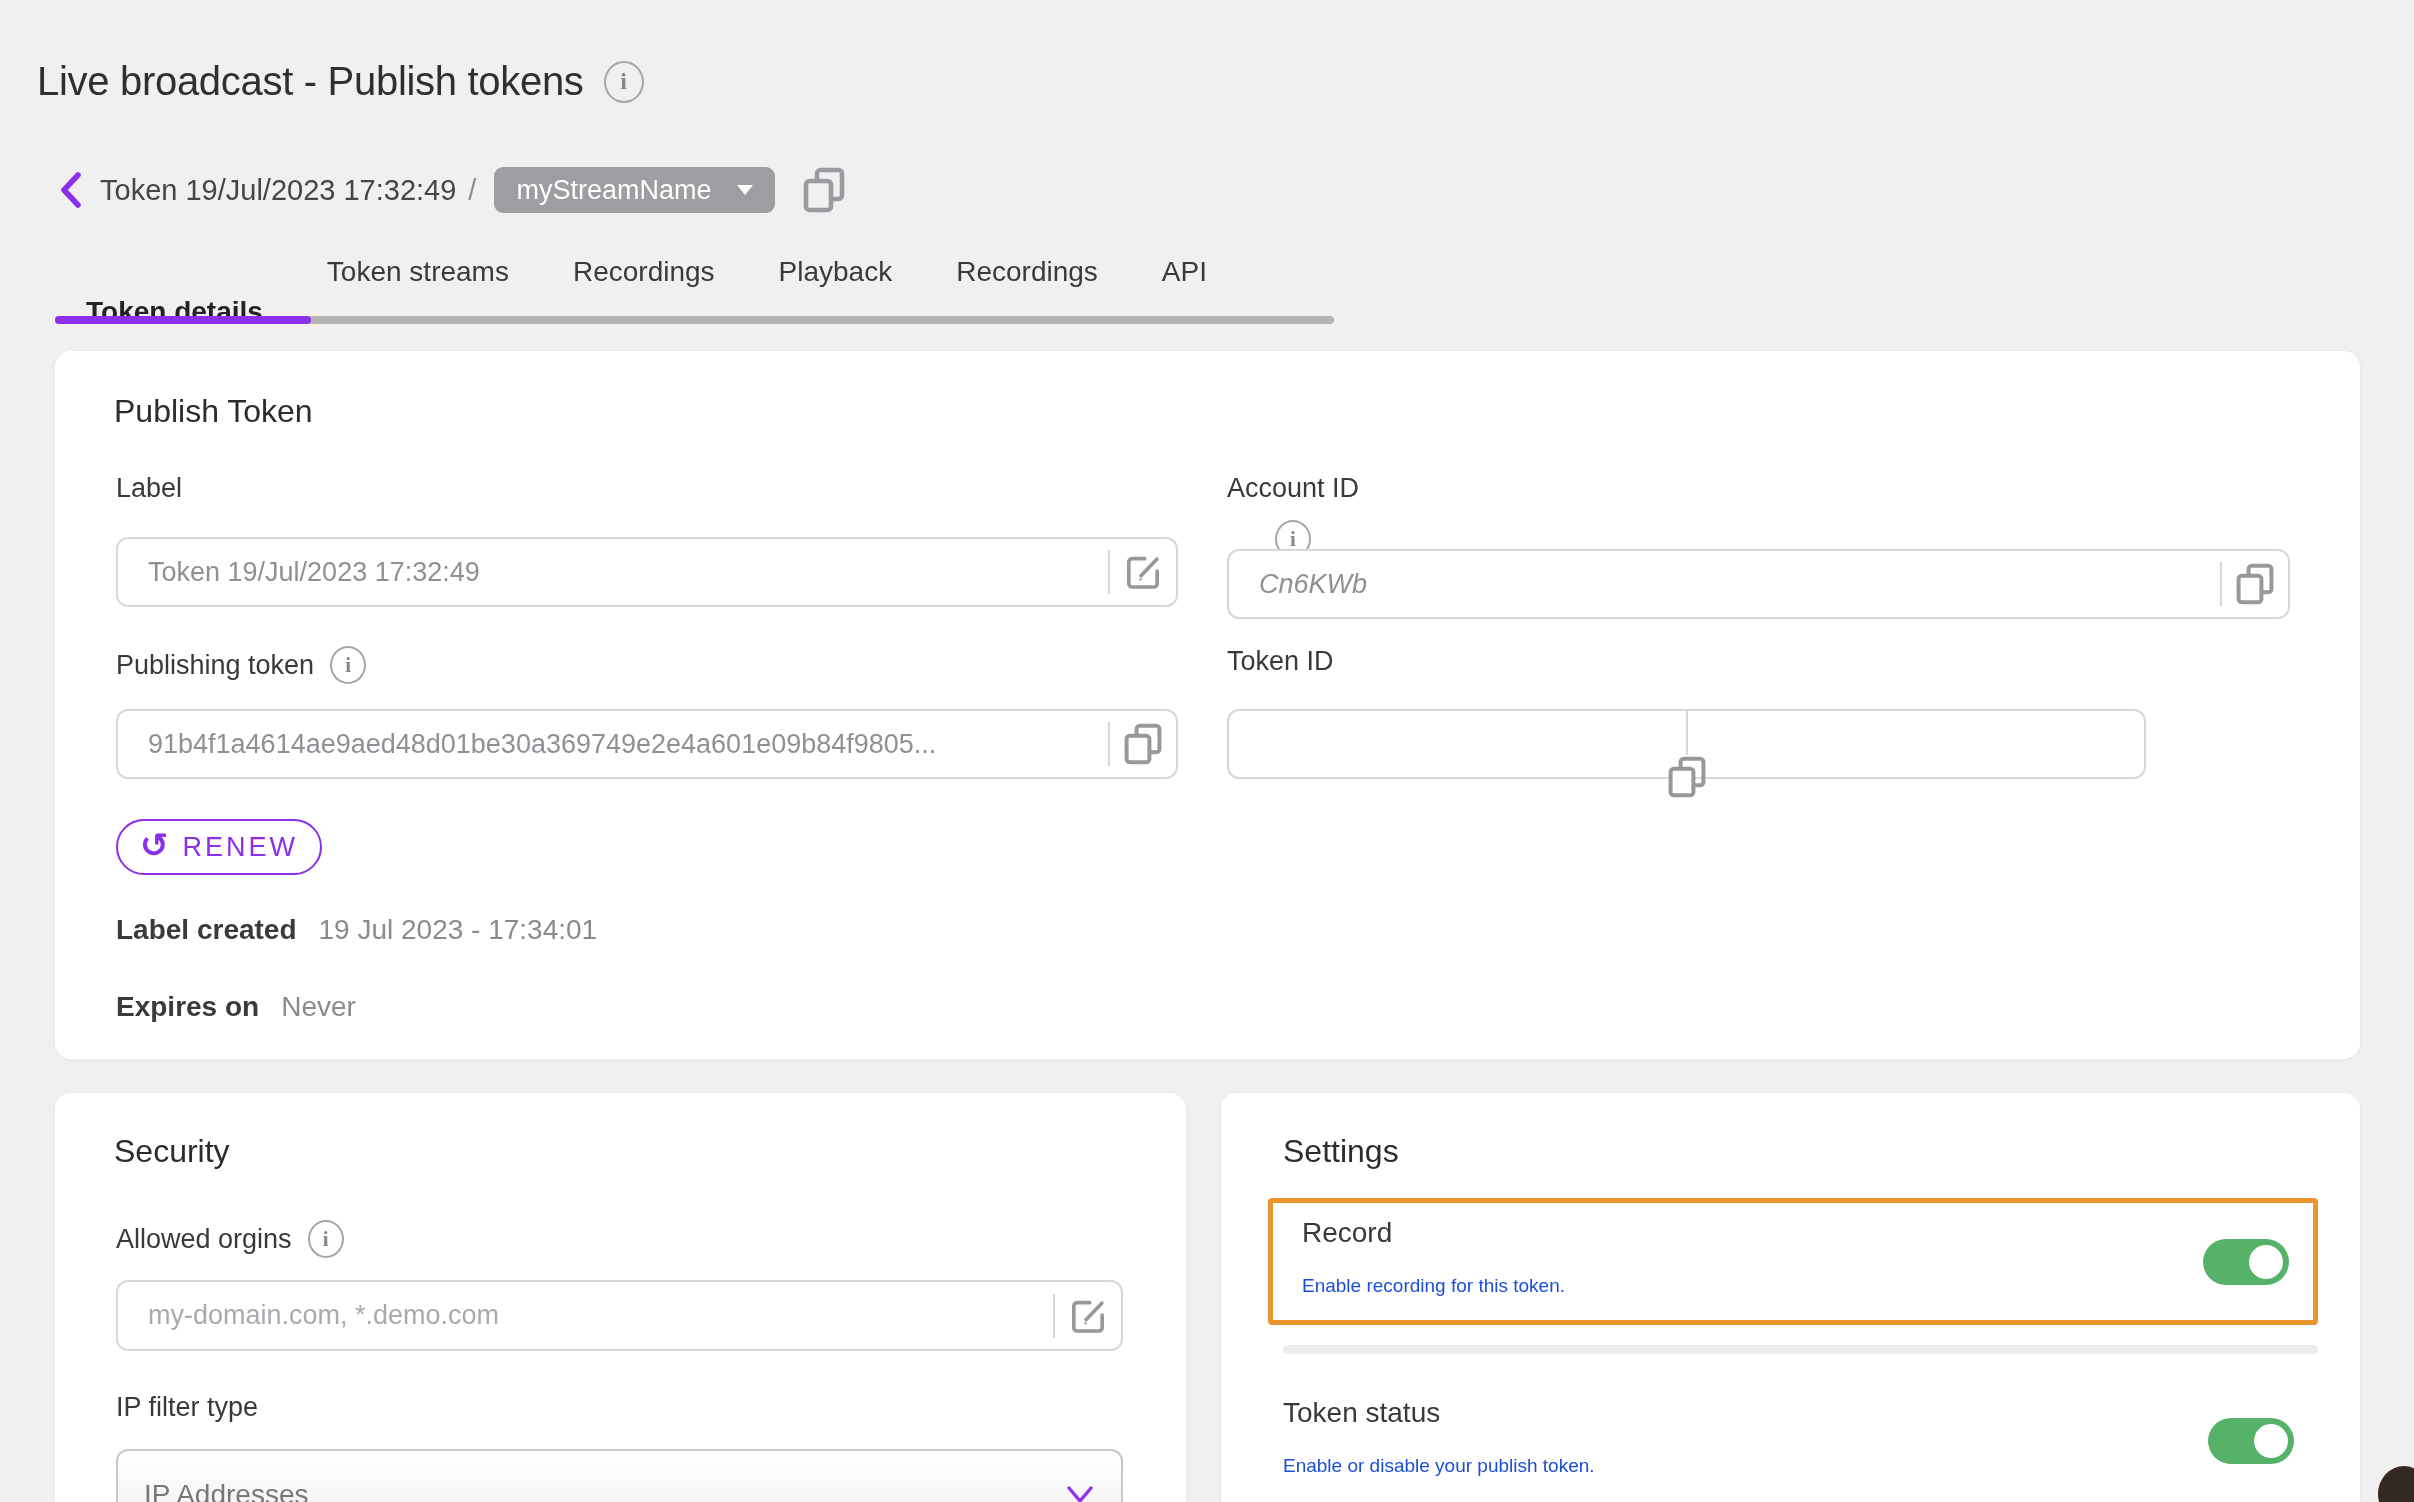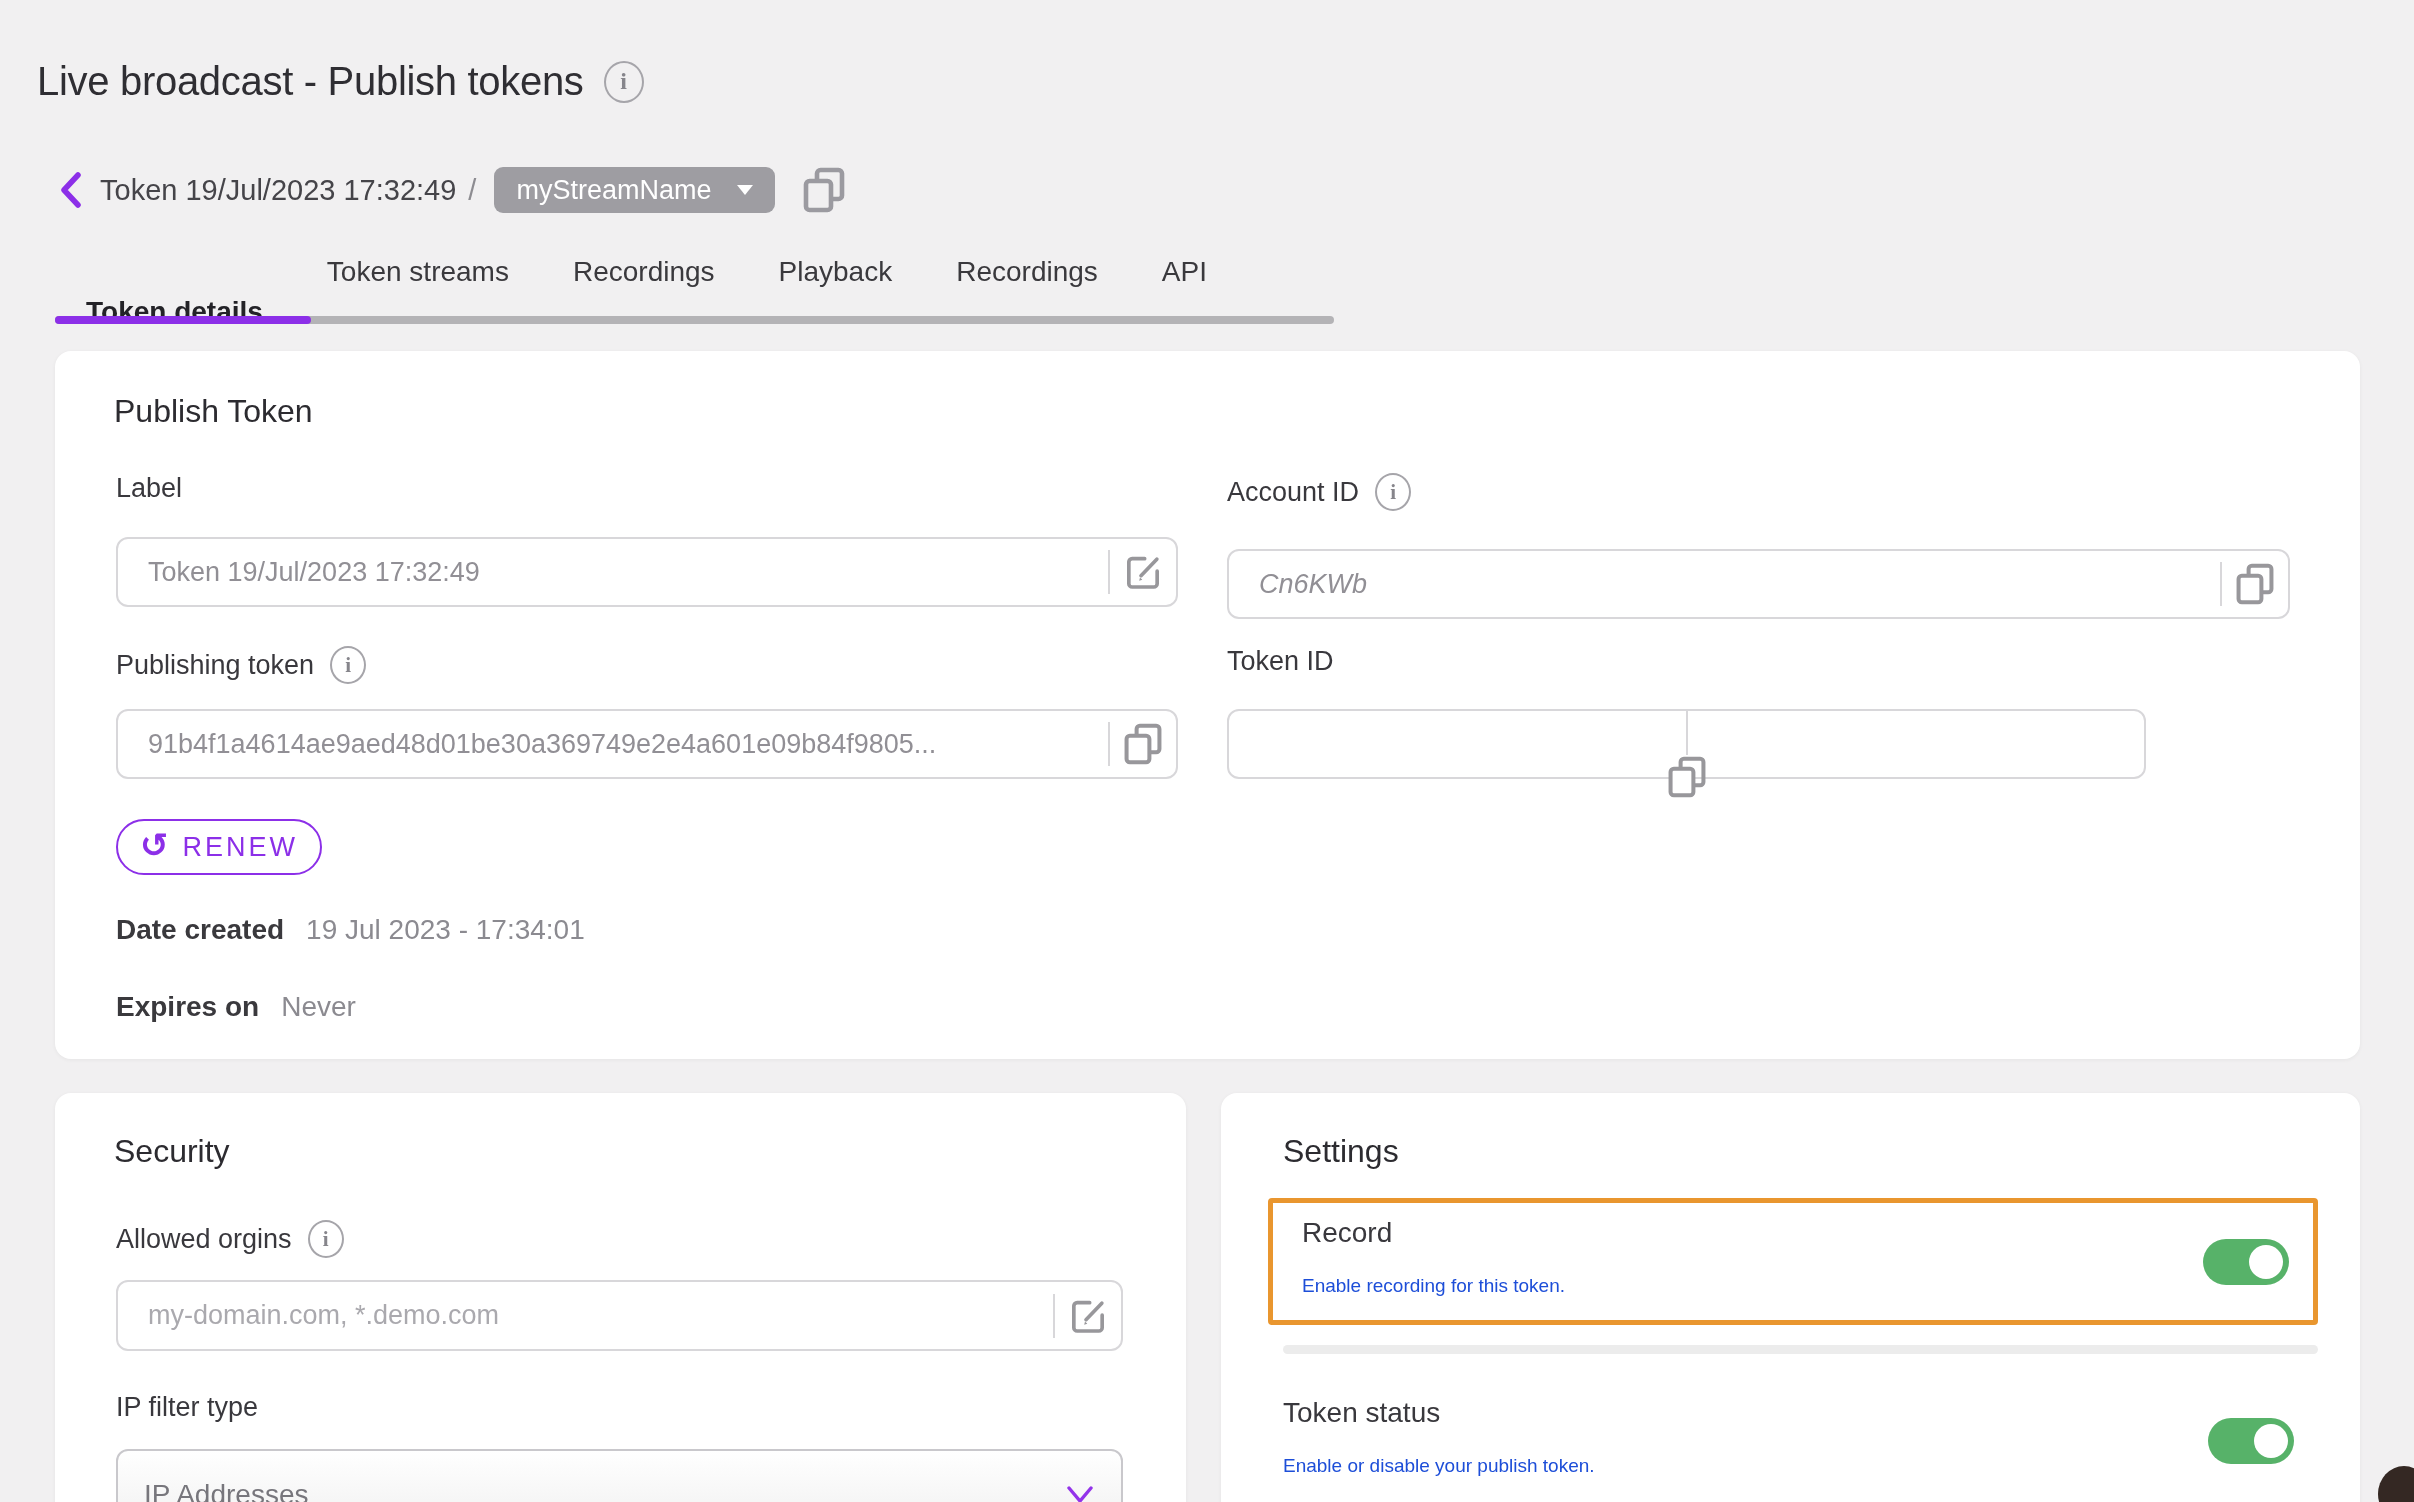--- a/index.html
+++ b/index.html
@@ -136,21 +136,21 @@
       <span class="vdiv"></span>
       <span class="action">
         <svg width="40" height="40" viewBox="0 0 24 24" fill="none">
           <path d="M20.5 11.5 V19 a2 2 0 0 1 -2 2 H5.5 a2 2 0 0 1 -2 -2 V6 a2 2 0 0 1 2 -2 H13" stroke="#98979b" stroke-width="2.2" stroke-linecap="round"></path>
           <path d="M10.8 14.2 L20.3 4.3" stroke="#98979b" stroke-width="2.2" stroke-linecap="round"></path>
           <path d="M10.2 15.3 l-.5 1.9 1.9-.5 z" fill="#98979b"></path>
         </svg>
       </span>
     </div>
 
-    <div class="field-label" style="left:1172px;top:122px;">
+    <div class="field-label" style="left:1172px;top:122px;flex-direction:column;">
       <span>Account ID</span>
       <span class="info-icon small">i</span>
     </div>
     <div class="input" style="left:1172px;top:198px;width:1063px;font-style:italic;">
       <span class="input-text">Cn6KWb</span>
       <span class="vdiv"></span>
       <span class="action">
         <svg width="42" height="44" viewBox="0 0 23 24" fill="none">
           <rect x="8" y="2" width="12.5" height="14.5" rx="1.8" stroke="#98979b" stroke-width="2.2"></rect>
           <rect x="2.5" y="7.5" width="12.5" height="14.5" rx="1.8" fill="#ffffff" stroke="#98979b" stroke-width="2.2"></rect>
@@ -186,21 +186,21 @@
         </svg>
       </span>
     </div>
 
     <button class="renew-btn">
       <span class="renew-icon">↺</span>
       <span class="renew-label">RENEW</span>
     </button>
 
     <div class="meta-row" style="left:61px;top:563px;">
-      <span class="meta-key">Date created</span>
+      <span class="meta-key">Label created</span>
       <span class="meta-val">19 Jul 2023 - 17:34:01</span>
     </div>
     <div class="meta-row" style="left:61px;top:640px;">
       <span class="meta-key">Expires on</span>
       <span class="meta-val">Never</span>
     </div>
   </div>
 
   <div class="card card-security">
     <h2 style="left:59px;top:40px;">Security</h2>

